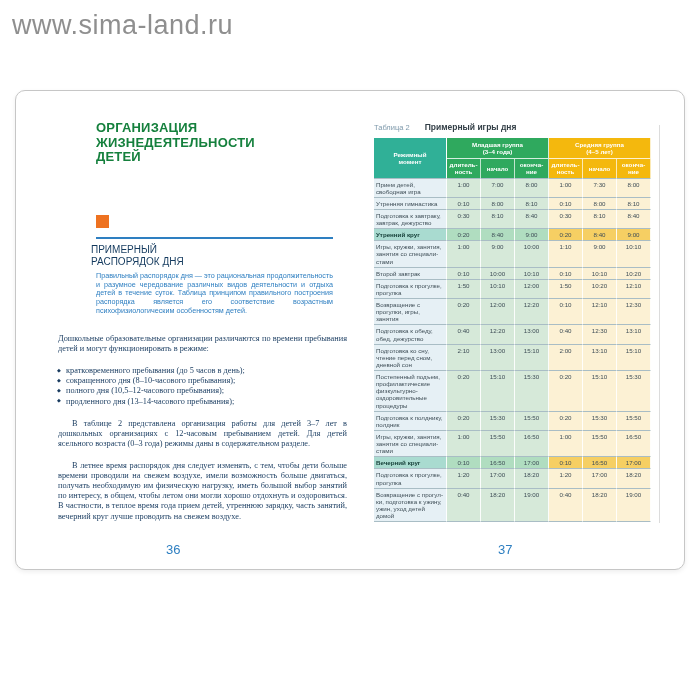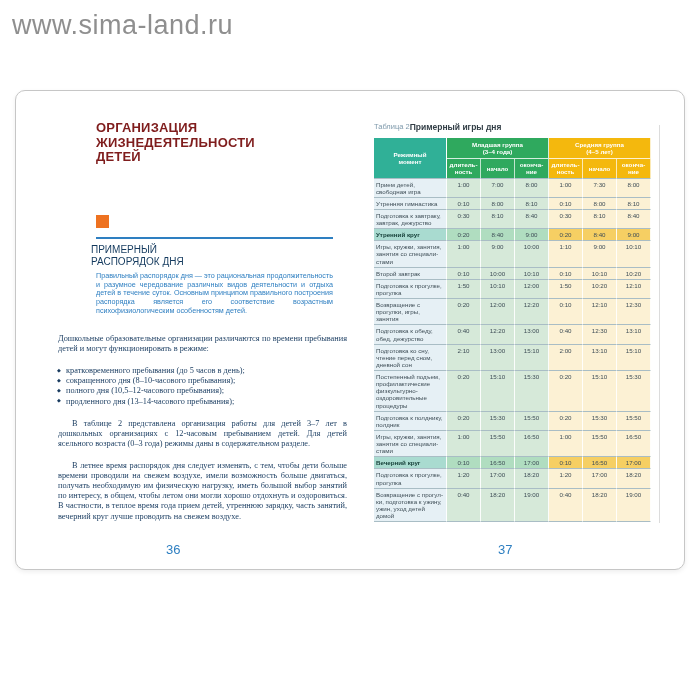--- a/index.html
+++ b/index.html
@@ -16,21 +16,21 @@
     position:absolute;left:15px;top:90px;width:668px;height:478px;
     background:#fff;border:1px solid #c6c6c6;border-radius:10px;
     box-shadow:0 2px 5px rgba(0,0,0,.07);
   }
   .page-edge{
     position:absolute;left:643px;top:34px;width:1px;height:398px;background:#dcdcdc;
   }
   
   .chapter-title{
     position:absolute;left:80px;top:30px;width:220px;
-    font-size:13px;line-height:1.12;font-weight:bold;color:#7f1d1d;
+    font-size:13px;line-height:1.12;font-weight:bold;color:#15803d;
     letter-spacing:.2px;white-space:pre-line;
   }
   .orange-square{position:absolute;left:80px;top:124px;width:13px;height:13px;background:#ee7220;}
   .title-rule{position:absolute;left:80px;top:146px;width:237px;height:2px;background:#2e7fc1;}
   .section-title{
     position:absolute;left:75px;top:153px;font-size:10px;line-height:1.2;
     font-weight:normal;color:#143a5e;white-space:pre-line;
   }
   .lead{
     position:absolute;left:80px;top:181px;width:237px;
@@ -43,21 +43,21 @@
   }
   .bp{margin:12px;}
   .bp.indent{text-indent:14px;}
   .blist{margin:0;padding:0 0 0 11px;list-style:none;}
   .blist li{padding-left:9px;position:relative;}
   .blist li::before{content:"\25C6";position:absolute;left:0;top:1.5px;font-size:5px;}
   .pagenum{position:absolute;font-size:13px;color:#2e7fc1;width:40px;text-align:left;}
   #pn-left{left:150px;top:451px;}
   #pn-right{left:482px;top:451px;}
   
-  .table-caption{position:absolute;left:358px;top:31px;display:flex;align-items:flex-start;}
+  .table-caption{position:absolute;left:358px;top:31px;display:flex;gap:15px;align-items:center;}
   .tc-label{font-size:7.5px;color:#7e99ab;}
   .tc-title{font-size:8.5px;font-weight:bold;color:#323e46;}
   table.rtable{
     position:absolute;left:358px;top:47px;width:277px;
     border-collapse:separate;border-spacing:0;table-layout:fixed;
   }
   .rtable th,.rtable td{font-size:6.2px;line-height:1.15;}
   .h-name{
     background:#30b097;color:#fff;font-weight:bold;font-size:7.2px;
     text-align:center;vertical-align:middle;white-space:pre-line;
@@ -99,21 +99,21 @@
 <div class="book">
   <div class="page-edge"></div>
 
   <div class="chapter-title">ОРГАНИЗАЦИЯ
 ЖИЗНЕДЕЯТЕЛЬНОСТИ
 ДЕТЕЙ</div>
   <div class="orange-square"></div>
   <div class="title-rule"></div>
   <div class="section-title">ПРИМЕРНЫЙ
 РАСПОРЯДОК ДНЯ</div>
-  <div class="lead">Правильный распорядок дня — это рациональная продолжительность и разумное чередование различных видов деятельности и отдыха детей в течение суток. Основным принципом правильного построения распорядка является его соответствие возрастным психофизиологическим особенностям детей.</div>
+  <div class="lead">Правильный распорядок дня — это рациональная продолжительность и разумное чередование различных видов деятельности и отдыха детей в течение суток. Таблица принципом правильного построения распорядка является его соответствие возрастным психофизиологическим особенностям детей.</div>
   <div class="body-text" id="body-text">
       <p class="bp">Дошкольные образовательные организации различаются по времени пребывания детей и могут функционировать в режиме:</p>
       <ul class="blist">
         <li>кратковременного пребывания (до 5 часов в день);</li>
         <li>сокращенного дня (8–10-часового пребывания);</li>
         <li>полного дня (10,5–12-часового пребывания);</li>
         <li>продленного дня (13–14-часового пребывания);</li>
       </ul>
       <p class="bp indent">В таблице 2 представлена организация работы для детей 3–7 лет в дошкольных организациях с 12-часовым пребыванием детей. Для детей ясельного возраста (0–3 года) режимы даны в содержательном разделе.</p>
       <p class="bp indent">В летнее время распорядок дня следует изменять, с тем, чтобы дети больше времени проводили на свежем воздухе, имели возможность больше двигаться, получать необходимую им физическую нагрузку, иметь большой выбор занятий по интересу, в общем, чтобы летом они могли хорошо отдохнуть и оздоровиться. В частности, в теплое время года прием детей, утреннюю зарядку, часть занятий, вечерний круг лучше проводить на свежем воздухе.</p>

